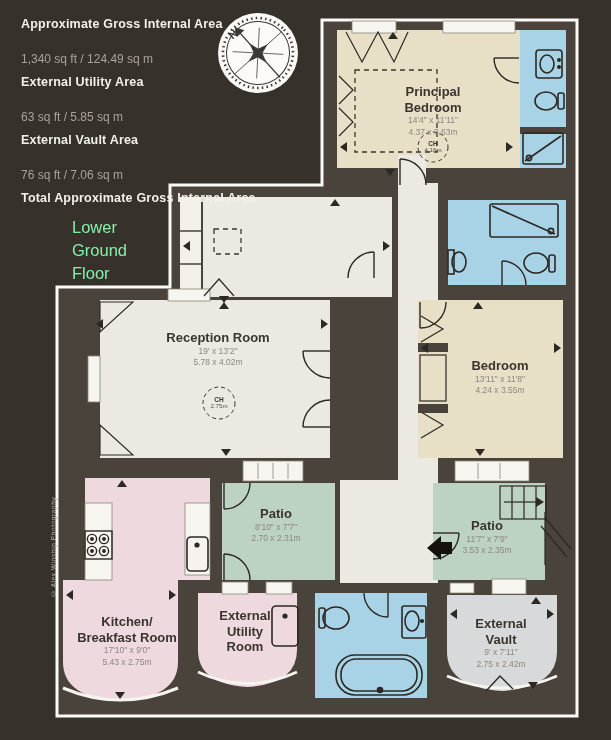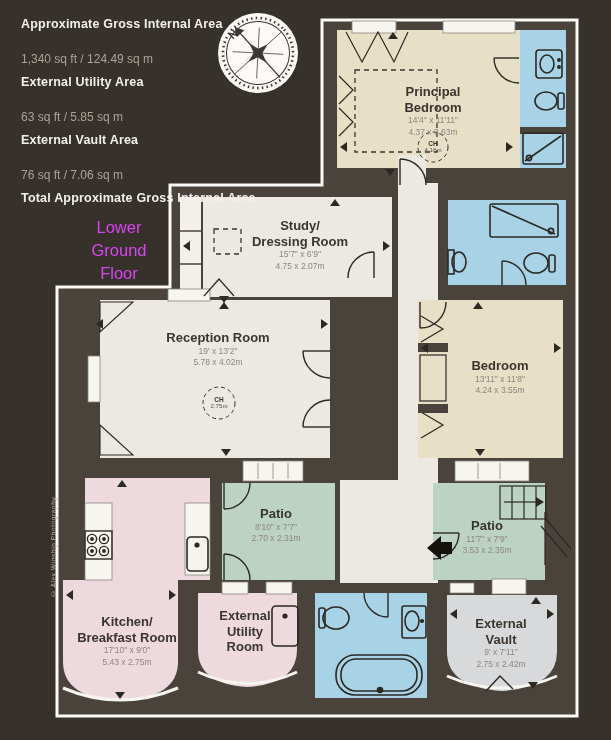--- a/index.html
+++ b/index.html
@@ -5,22 +5,22 @@
   html,body{margin:0;padding:0;background:#37312b;}
   .stage{position:relative;width:611px;height:740px;background:#37312b;overflow:hidden;
          font-family:"Liberation Sans",sans-serif;}
   
   .header{position:absolute;left:21px;top:17px;width:300px;color:#f3f0ea;}
   .h-group{margin-bottom:8px;}
   .h-bold{font-size:12.5px;font-weight:bold;letter-spacing:.2px;line-height:1.2;color:#f3f0ea;}
   .h-sub{font-size:12px;color:#a9a399;line-height:1.25;margin-top:20px;}
   .h-total{font-size:20px;color:#c2bcb2;margin-top:4px;letter-spacing:.2px;}
   
-  .floor-label{position:absolute;left:72px;top:216px;width:94px;text-align:center;
-               font-size:16.5px;line-height:1.38;color:#d946ef;}
+  .floor-label{position:absolute;left:72px;top:216px;width:94px;text-align:left;
+               font-size:16.5px;line-height:1.38;color:#86efac;}
   
   .copyright{position:absolute;left:50px;top:462px;height:135px;
              writing-mode:vertical-rl;transform:rotate(180deg);
              font-size:6.5px;letter-spacing:.6px;color:#b7b2aa;}
   
   .rlabel{position:absolute;transform:translateX(-50%);text-align:center;pointer-events:none;}
   .rname{font-size:13px;font-weight:bold;color:#3a352e;line-height:1.2;white-space:pre-line;}
   .rdim{font-size:8.5px;color:#8d8780;line-height:1.35;white-space:nowrap;}
   .chlabel{position:absolute;transform:translate(-50%,-50%);text-align:center;pointer-events:none;}
   .chl{font-size:6.5px;font-weight:bold;color:#3a352e;line-height:1.1;}
@@ -315,26 +315,20 @@
     <div class="rname">Principal
 Bedroom</div>
     <div class="rdim">14'4" x 11'11"</div>
     <div class="rdim">4.37 x 3.63m</div>
   </div>
   <div class="chlabel" style="left:433px;top:147px">
     <div class="chl">CH</div>
     <div class="chv">4.16m</div>
   </div>
 
-  <div class="rlabel" style="left:300px;top:218px">
-    <div class="rname">Study/
-Dressing Room</div>
-    <div class="rdim">15'7" x 6'9"</div>
-    <div class="rdim">4.75 x 2.07m</div>
-  </div>
 
   <div class="rlabel" style="left:218px;top:330px">
     <div class="rname">Reception Room</div>
     <div class="rdim">19' x 13'2"</div>
     <div class="rdim">5.78 x 4.02m</div>
   </div>
   <div class="chlabel" style="left:219px;top:403px">
     <div class="chl">CH</div>
     <div class="chv">2.75m</div>
   </div>

